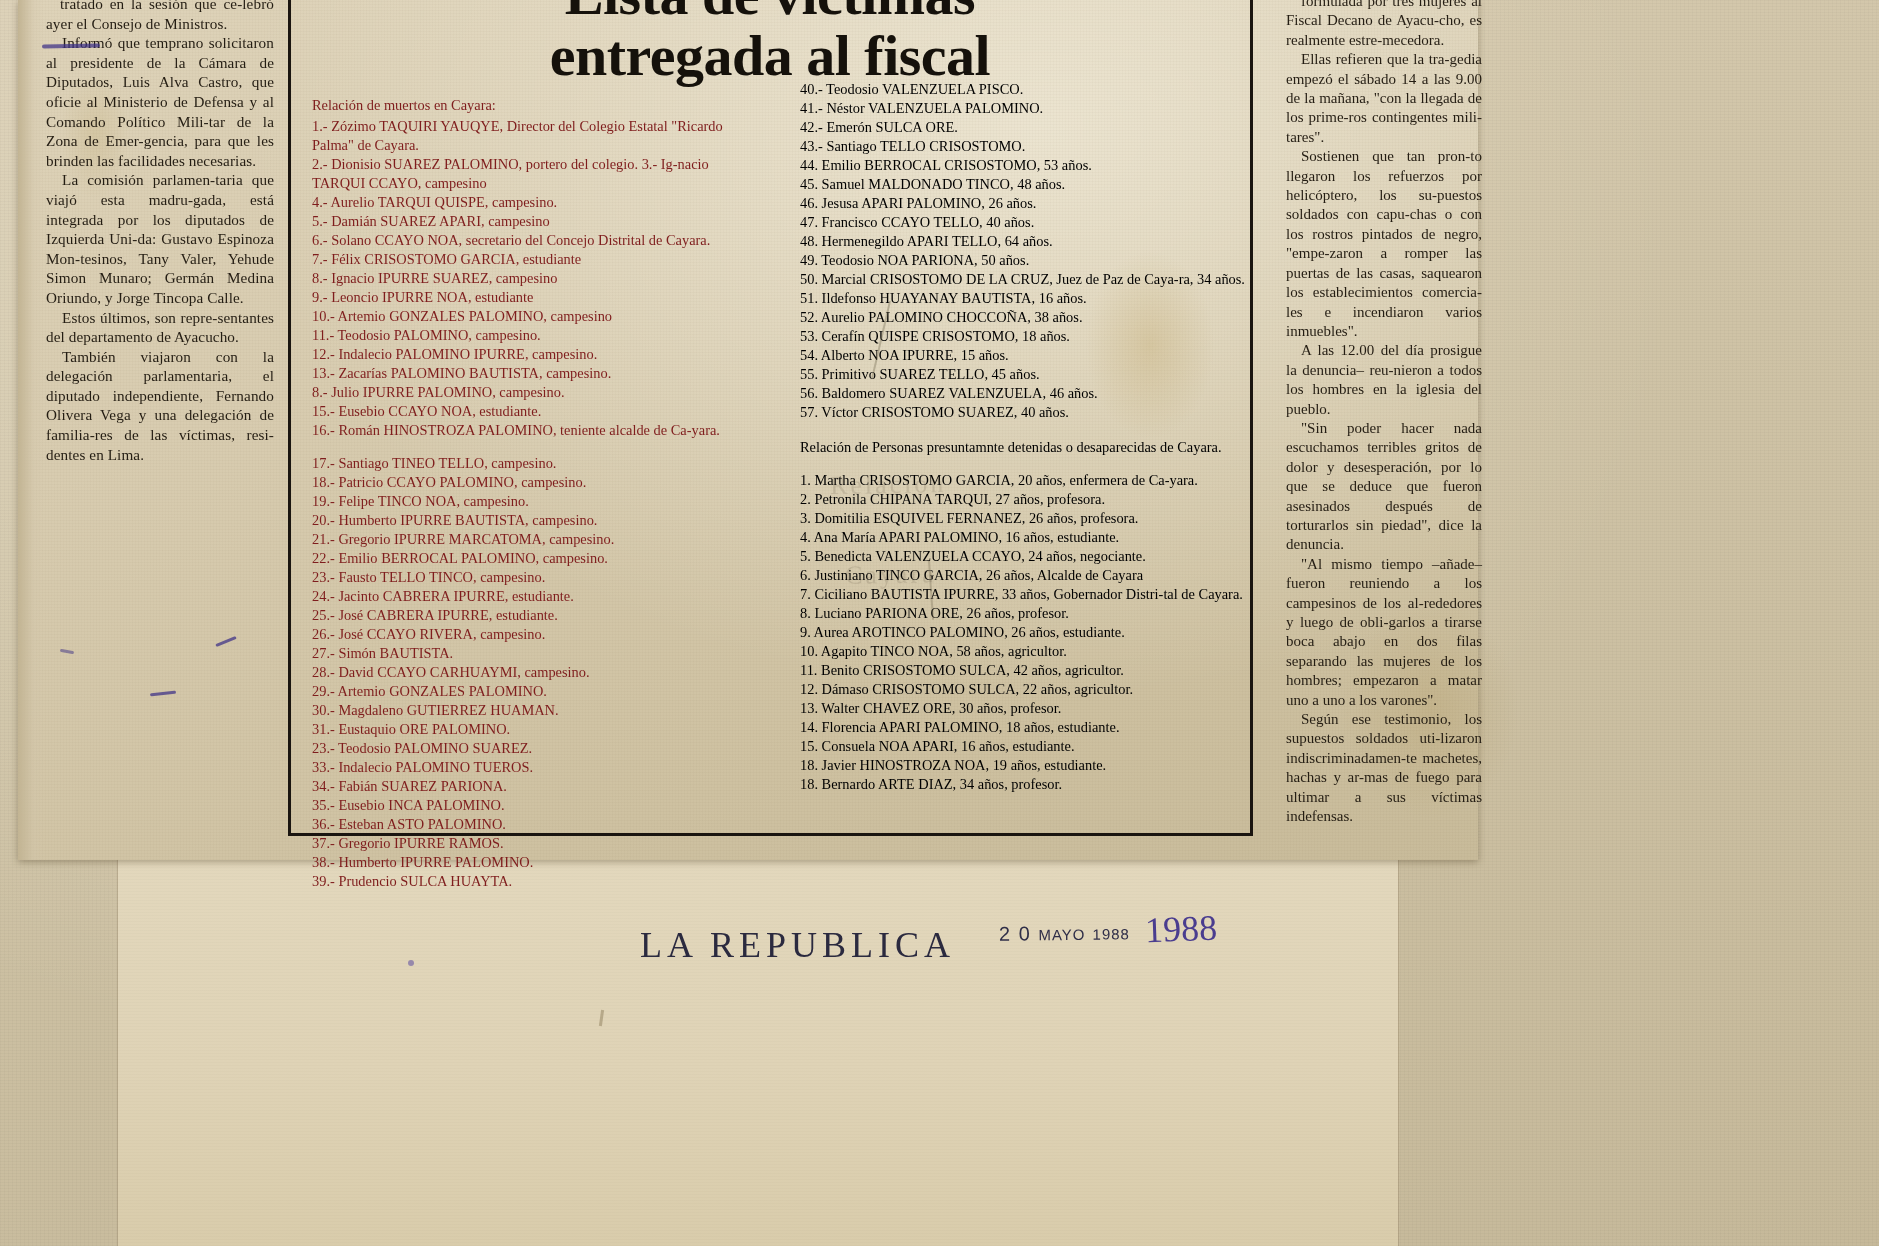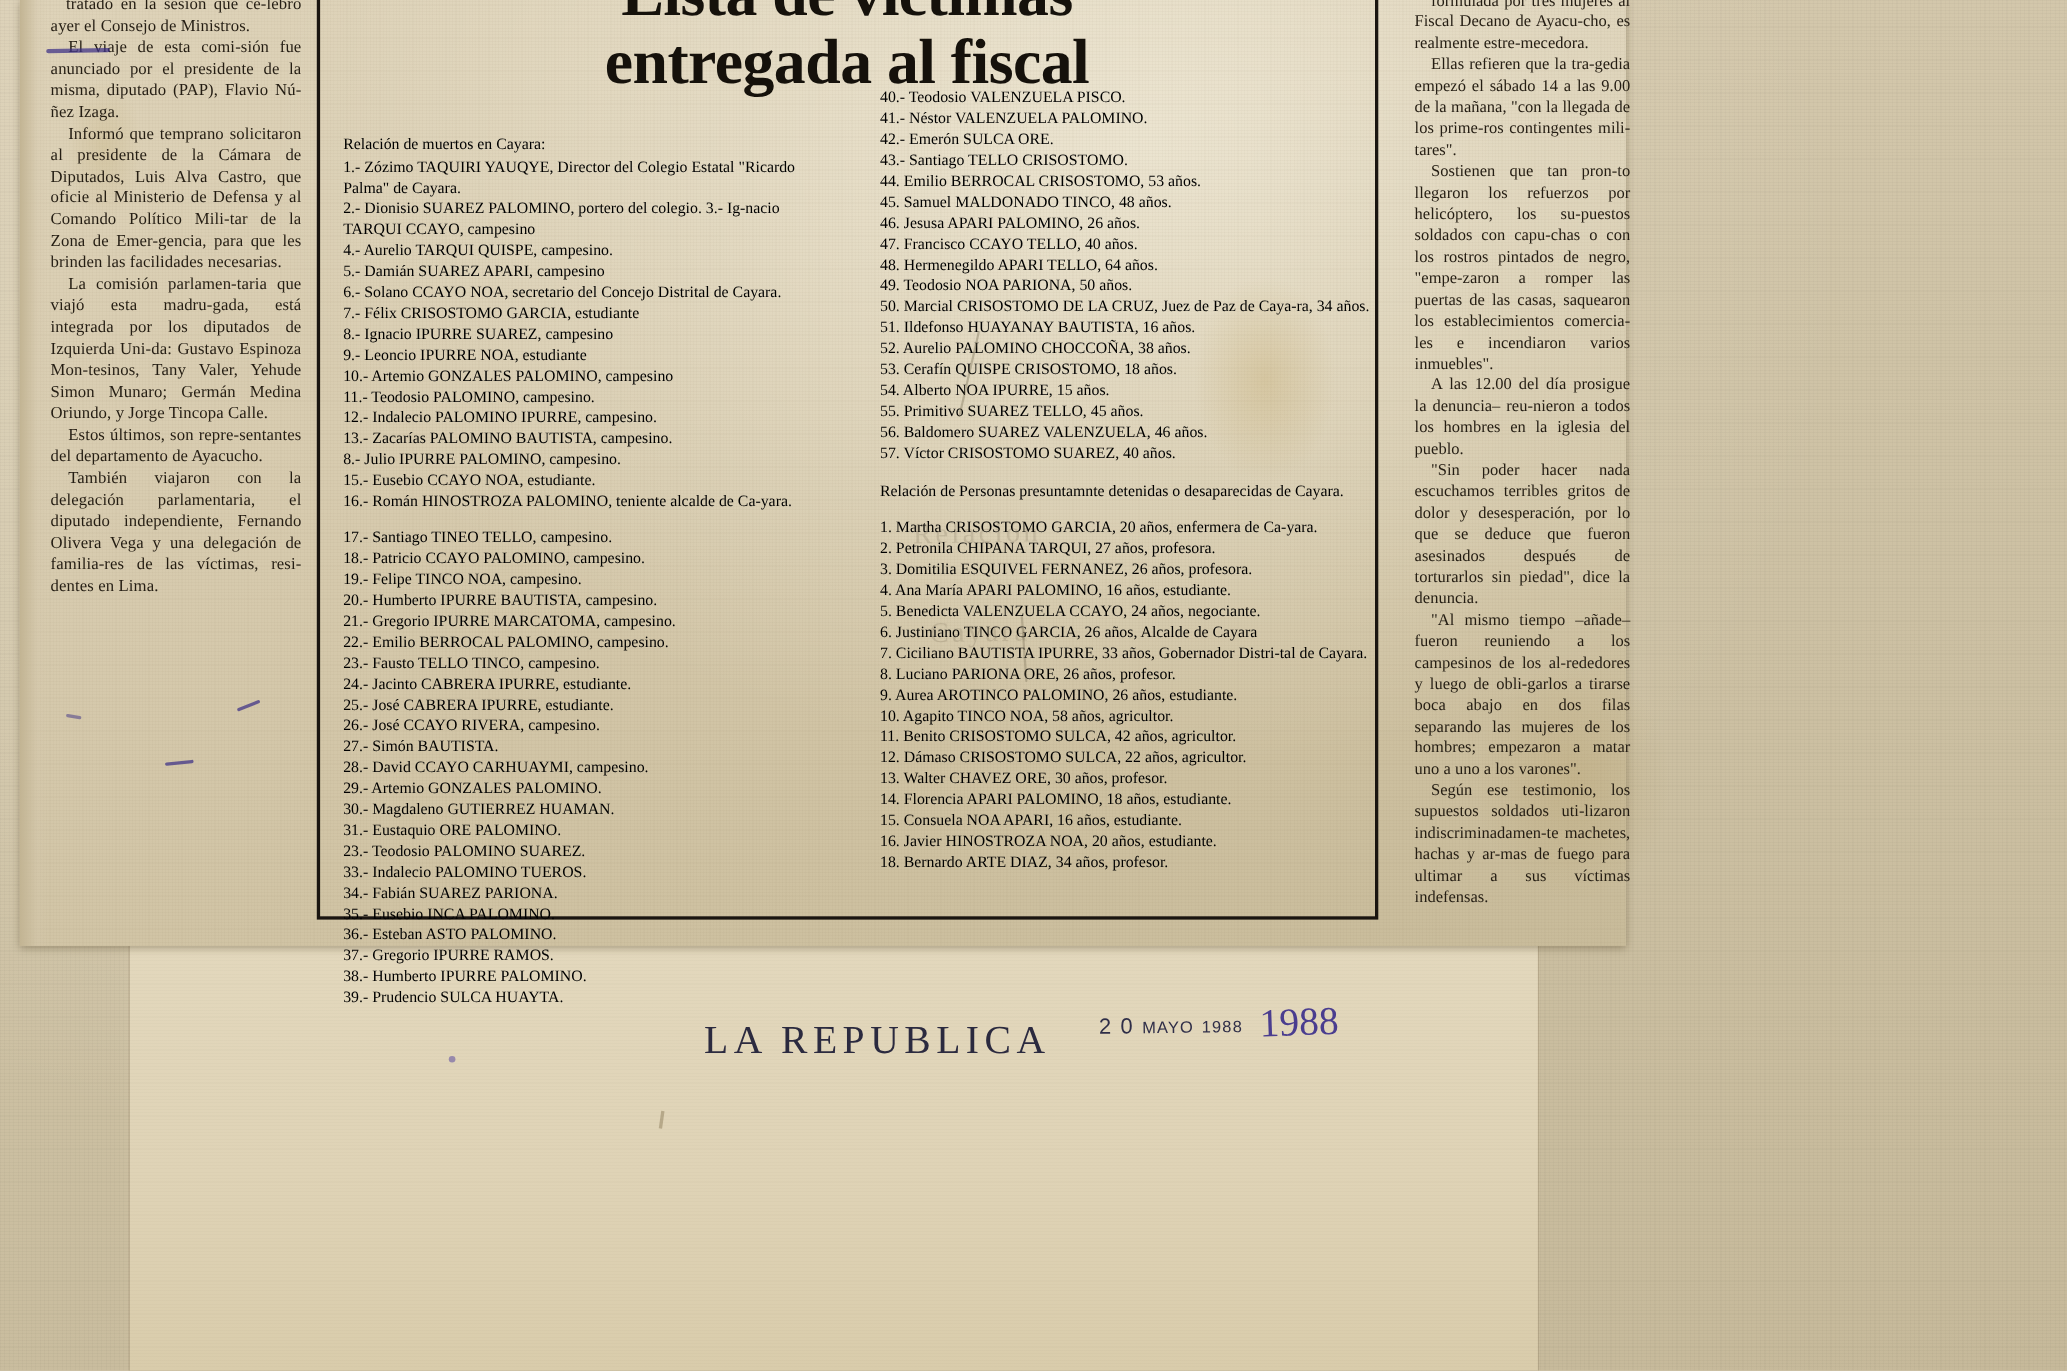--- a/index.html
+++ b/index.html
@@ -88,21 +88,21 @@
     font-family:"Liberation Serif", serif;
     font-weight:700;
     color:#15110b;
   }
   #hl1{font-size:58px;line-height:58px;letter-spacing:-0.5px;}
   #hl2{font-size:58px;line-height:64px;letter-spacing:-0.5px;}
 
   
   #midcol{
     left:312px;top:96px;width:452px;
-    font-size:14.4px;line-height:19.0px;color:#000000;margin-top:26px;
+    font-size:14.4px;line-height:19.0px;color:#7f1d1d;
   }
   
   #rightcol{
     left:800px;top:80px;width:450px;
     font-size:14.4px;line-height:19.0px;color:#000000;
   }
   .lead{margin:0 0 2px 0;}
   .li{margin:0;}
   .secthead{margin:16px 0 14px 0;font-weight:400;}
   .gap{height:14px;}
@@ -176,21 +176,20 @@
 
 <div id="framebox"></div>
 
 <div id="headline">
   <div id="hl1">Lista de víctimas</div>
   <div id="hl2">entregada al fiscal</div>
 </div>
 
 <div class="col jtxt" id="leftcol">
   <p class="first">tratado en la sesión que ce-lebró ayer el Consejo de Ministros.</p>
-  <p>El viaje de esta comi-sión fue anunciado por el presidente de la misma, diputado (PAP), Flavio Nú-ñez Izaga.</p>
   <p>Informó que temprano solicitaron al presidente de la Cámara de Diputados, Luis Alva Castro, que oficie al Ministerio de Defensa y al Comando Político Mili-tar de la Zona de Emer-gencia, para que les brinden las facilidades necesarias.</p>
   <p>La comisión parlamen-taria que viajó esta madru-gada, está integrada por los diputados de Izquierda Uni-da: Gustavo Espinoza Mon-tesinos, Tany Valer, Yehude Simon Munaro; Germán Medina Oriundo, y Jorge Tincopa Calle.</p>
   <p>Estos últimos, son repre-sentantes del departamento de Ayacucho.</p>
   <p>También viajaron con la delegación parlamentaria, el diputado independiente, Fernando Olivera Vega y una delegación de familia-res de las víctimas, resi-dentes en Lima.</p>
 </div>
 
 <div class="col" id="midcol">
   <p class="lead">Relación de muertos en Cayara:</p>
   <p class="li">1.- Zózimo TAQUIRI YAUQYE, Director del Colegio Estatal "Ricardo Palma" de Cayara.</p>
   <p class="li">2.- Dionisio SUAREZ PALOMINO, portero del colegio. 3.- Ig-nacio TARQUI CCAYO, campesino</p>
@@ -263,21 +262,21 @@
   <p class="li">6. Justiniano TINCO GARCIA, 26 años, Alcalde de Cayara</p>
   <p class="li">7. Ciciliano BAUTISTA IPURRE, 33 años, Gobernador Distri-tal de Cayara.</p>
   <p class="li">8. Luciano PARIONA ORE, 26 años, profesor.</p>
   <p class="li">9. Aurea AROTINCO PALOMINO, 26 años, estudiante.</p>
   <p class="li">10. Agapito TINCO NOA, 58 años, agricultor.</p>
   <p class="li">11. Benito CRISOSTOMO SULCA, 42 años, agricultor.</p>
   <p class="li">12. Dámaso CRISOSTOMO SULCA, 22 años, agricultor.</p>
   <p class="li">13. Walter CHAVEZ ORE, 30 años, profesor.</p>
   <p class="li">14. Florencia APARI PALOMINO, 18 años, estudiante.</p>
   <p class="li">15. Consuela NOA APARI, 16 años, estudiante.</p>
-  <p class="li">16. Javier HINOSTROZA NOA, 20 años, estudiante.</p>
+  <p class="li">18. Javier HINOSTROZA NOA, 19 años, estudiante.</p>
   <p class="li">18. Bernardo ARTE DIAZ, 34 años, profesor.</p>
 </div>
 
 <div class="col jtxt" id="farright">
   <p>formulada por tres mujeres al Fiscal Decano de Ayacu-cho, es realmente estre-mecedora.</p>
   <p>Ellas refieren que la tra-gedia empezó el sábado 14 a las 9.00 de la mañana, "con la llegada de los prime-ros contingentes mili-tares".</p>
   <p>Sostienen que tan pron-to llegaron los refuerzos por helicóptero, los su-puestos soldados con capu-chas o con los rostros pintados de negro, "empe-zaron a romper las puertas de las casas, saquearon los establecimientos comercia-les e incendiaron varios inmuebles".</p>
   <p>A las 12.00 del día prosigue la denuncia– reu-nieron a todos los hombres en la iglesia del pueblo.</p>
   <p>"Sin poder hacer nada escuchamos terribles gritos de dolor y desesperación, por lo que se deduce que fueron asesinados después de torturarlos sin piedad", dice la denuncia.</p>
   <p>"Al mismo tiempo –añade– fueron reuniendo a los campesinos de los al-rededores y luego de obli-garlos a tirarse boca abajo en dos filas separando las mujeres de los hombres; empezaron a matar uno a uno a los varones".</p>

